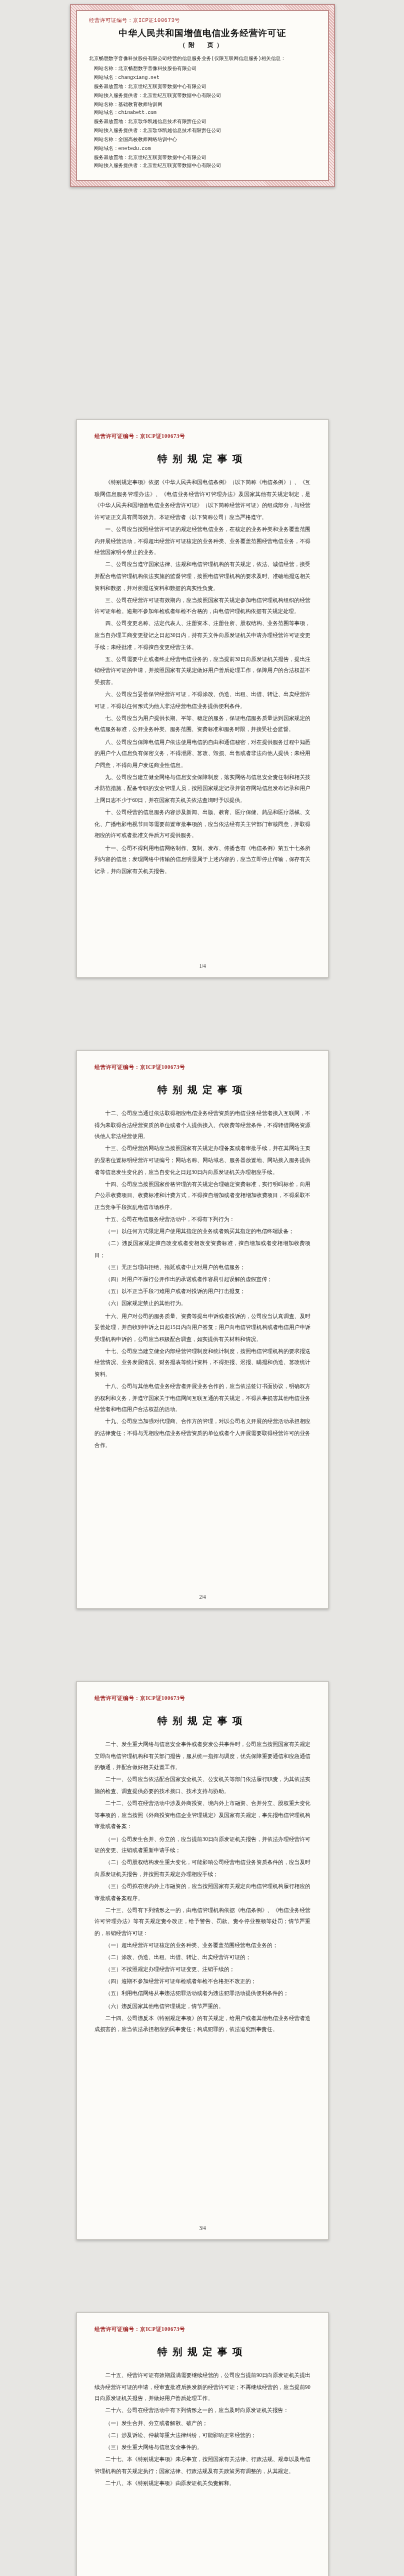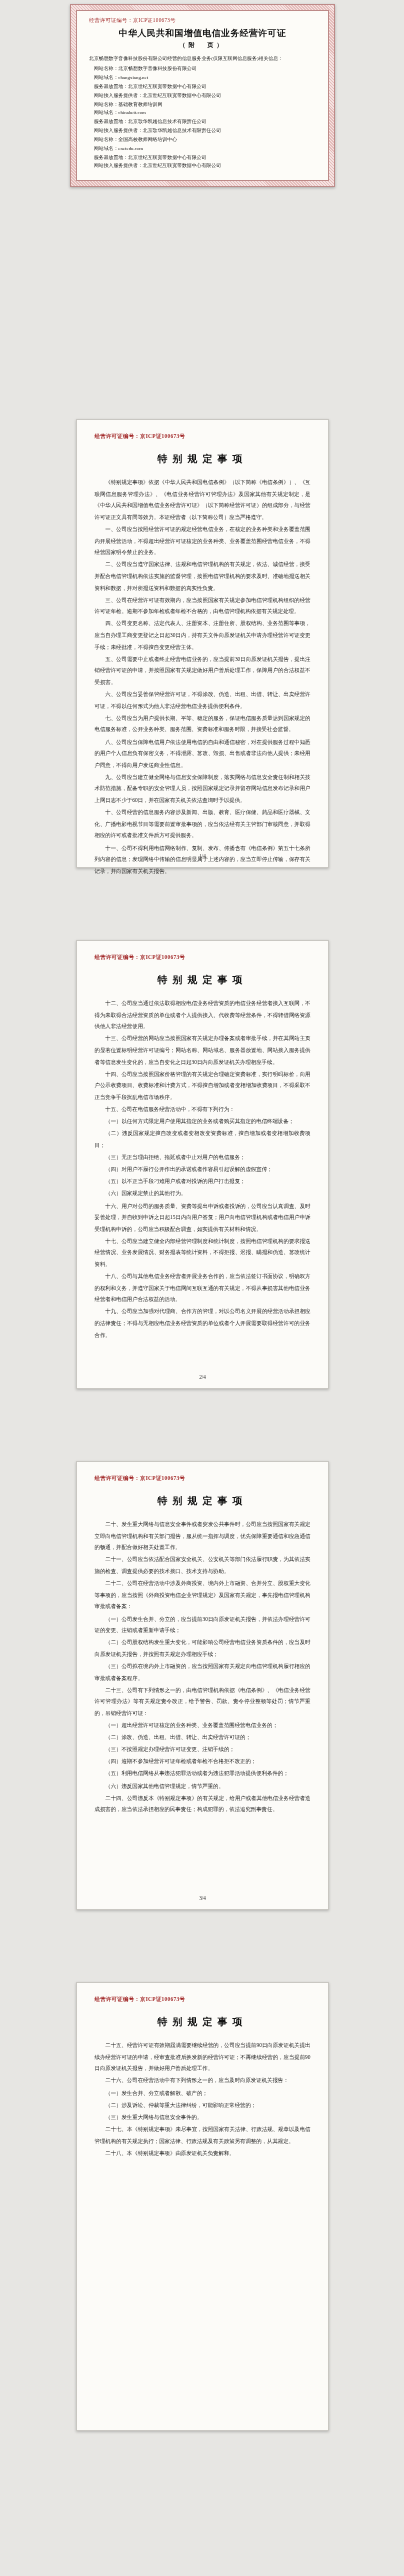--- a/index.html
+++ b/index.html
@@ -15,20 +15,21 @@
   .cert-page {
     width: 265px;
     margin: 0 auto;
     box-shadow: 0 0.5px 2.6px rgba(0,0,0,.28);
     background: #fbfaf6;
   }
   .cert-frame {
     border: 0.5px solid #bd8a88;
     padding: 4.6px;
     background: repeating-linear-gradient(45deg, #e5bebc 0 1px, #f5e2e1 1px 2.1px);
+    font-family: Liberation Mono, monospace;
   }
   .cert-inner {
     background: #fdfcf8;
     border: 0.5px solid #bd8a88;
     padding: 6.2px 12.4px 9.3px 12.4px;
   }
   .cert-license-no { color: #a32c2c; font-size: 5.2px; letter-spacing: 0.3px; }
   .cert-title {
     text-align: center;
     font-size: 8.8px;
@@ -46,21 +47,21 @@
     color: #111;
   }
   .cert-intro { font-size: 4.9px; line-height: 1.75; text-align: justify; margin-bottom: 1.5px; }
   .cert-entry { font-size: 4.9px; line-height: 1.8; padding-left: 1em; }
   .entry-label { color: #1c1c1c; }
   .entry-value { color: #1c1c1c; }
 
   
   .text-page {
     width: 253px;
-    height: 449px;
+    height: 559px;
     margin: 72px auto 0;
     background: #fcfbf8;
     border: 0.5px solid #c9c7c2;
     box-shadow: 0 0.5px 2.6px rgba(0,0,0,.22);
     position: relative;
     padding: 13.4px 17.5px 23px;
   }
   .text-page.first { margin-top: 232px; }
   .text-page.last { margin-bottom: 5.2px; }
   .page-license-no {

